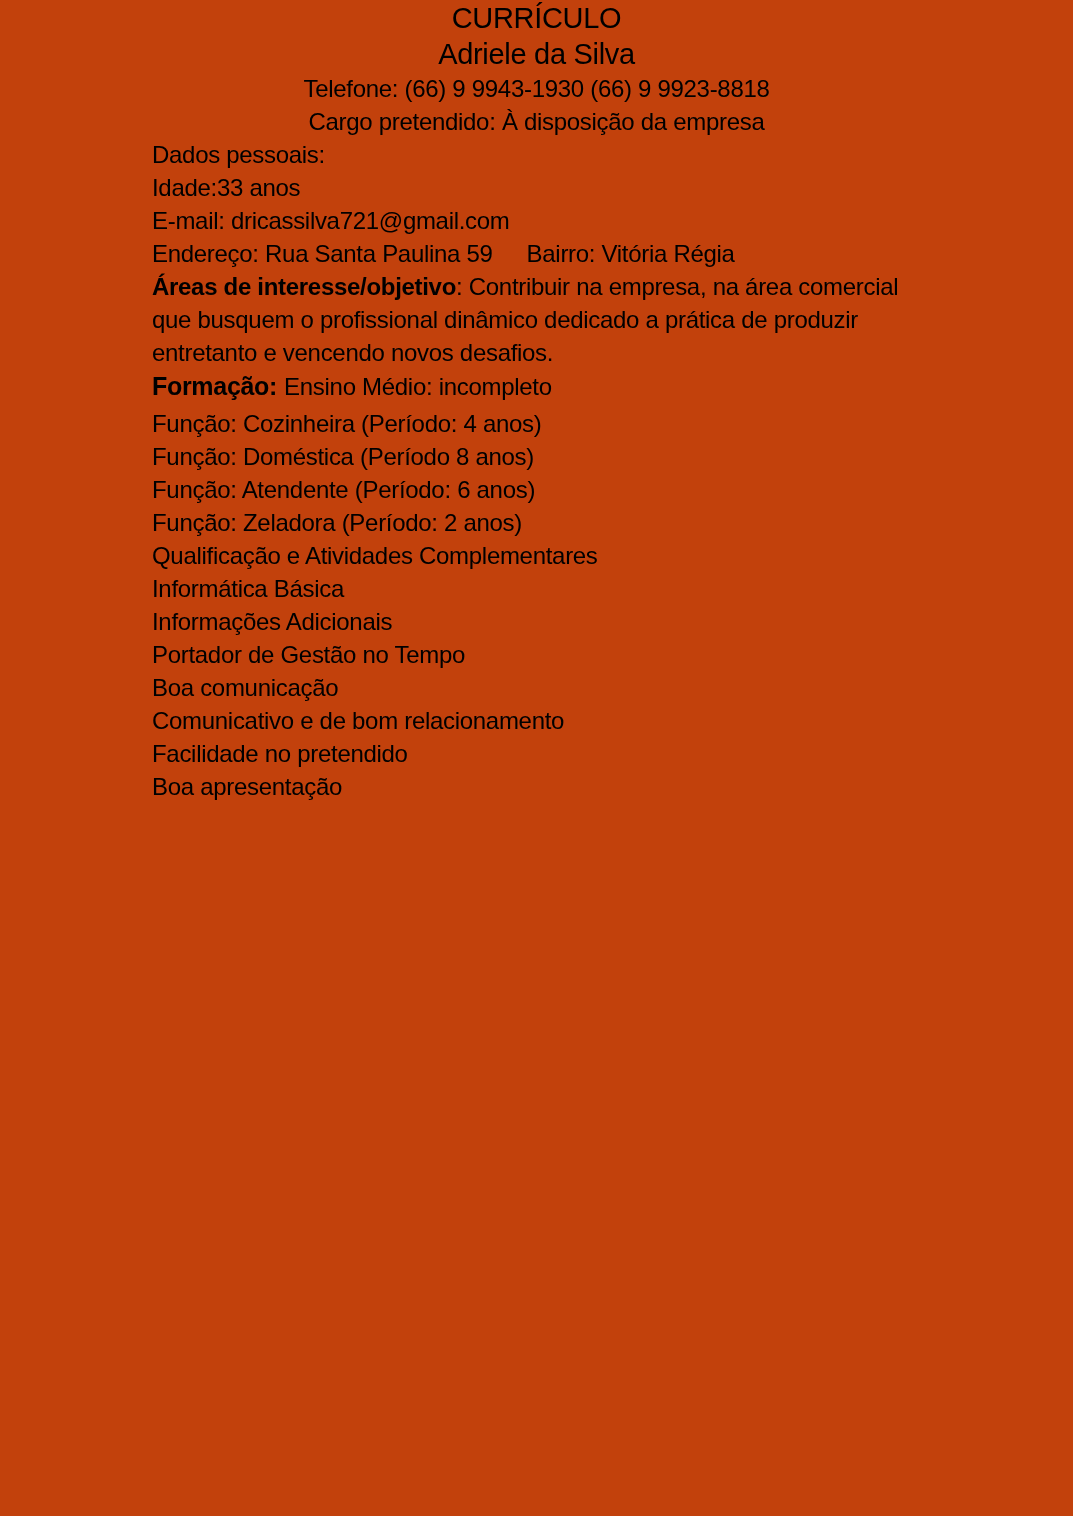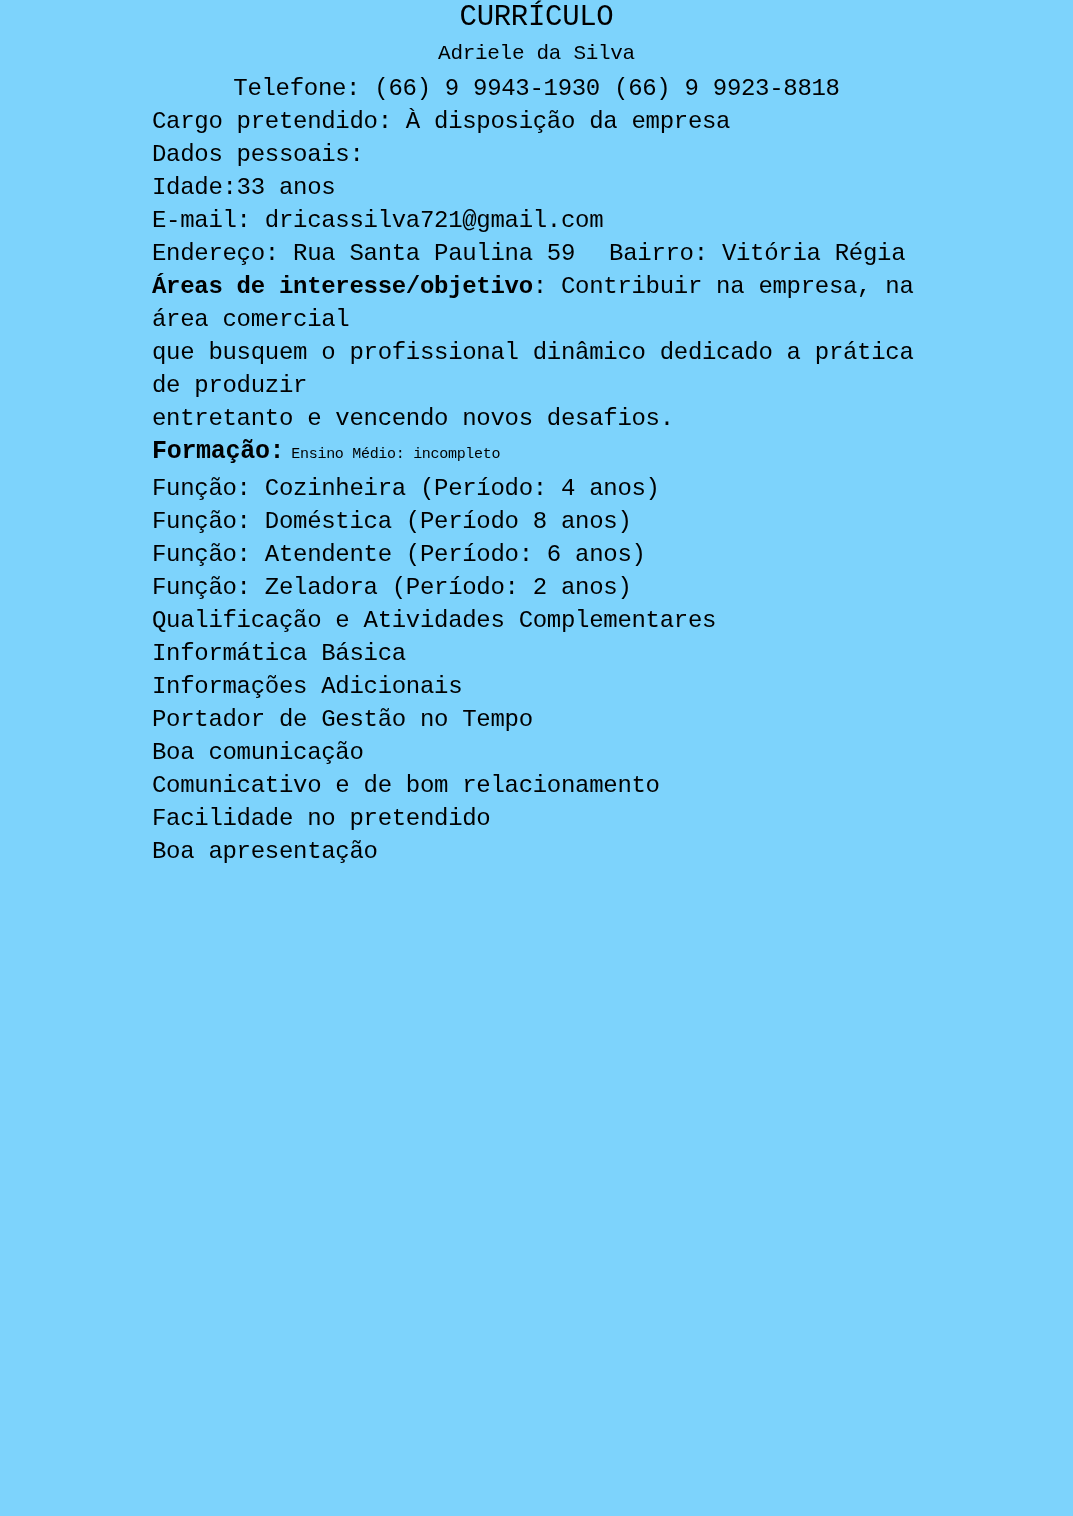--- a/index.html
+++ b/index.html
@@ -5,56 +5,56 @@
   html, body {
     margin: 0;
     padding: 0;
     background: #ffffff;
   }
   .page {
     position: relative;
     width: 1073px;
     height: 1516px;
     margin: 0 auto;
-    background: #7dd3fc;
+    background: #c2410c;
     color: #000000;
-    font-family: Liberation Mono, monospace;
+    font-family: Liberation Sans, sans-serif;
     letter-spacing: -0.3px;
     box-sizing: border-box;
     padding: 0 152px;
     overflow: hidden;
   }
   .page p, .page h1, .page h2, .page div.line {
     margin: 0;
     padding: 0;
     font-weight: normal;
   }
   .title {
     margin-top: 122px;
     font-size: 29px;
     line-height: 36px;
     text-align: center;
   }
   .name {
     margin-top: 21px;
-    font-size: 21px;
+    font-size: 29px;
     line-height: 36px;
     text-align: center;
   }
   .phone {
     margin-top: 22px;
     font-size: 24px;
     line-height: 33px;
     text-align: center;
   }
   .cargo {
     margin-top: 10px;
     font-size: 24px;
     line-height: 33px;
-    text-align: left;
+    text-align: center;
   }
   .body-line {
     margin-top: 14px;
     font-size: 24px;
     line-height: 33px;
     text-align: left;
   }
   .first-body {
     margin-top: 24px;
   }
@@ -69,21 +69,21 @@
   .objective b { font-weight: bold; }
   .education {
     margin-top: 18px;
     line-height: 34px;
   }
   .education b {
     font-size: 25px;
     font-weight: bold;
   }
   .education .edu-value {
-    font-size: 15px;
+    font-size: 24px;
     margin-left: 7px;
   }
   .exp-heading {
     margin-top: 16px;
     font-size: 28px;
     line-height: 38px;
   }
   .exp-heading b { font-weight: bold; }
   .exp-heading .colon { font-weight: normal; }
   .exp-item {

